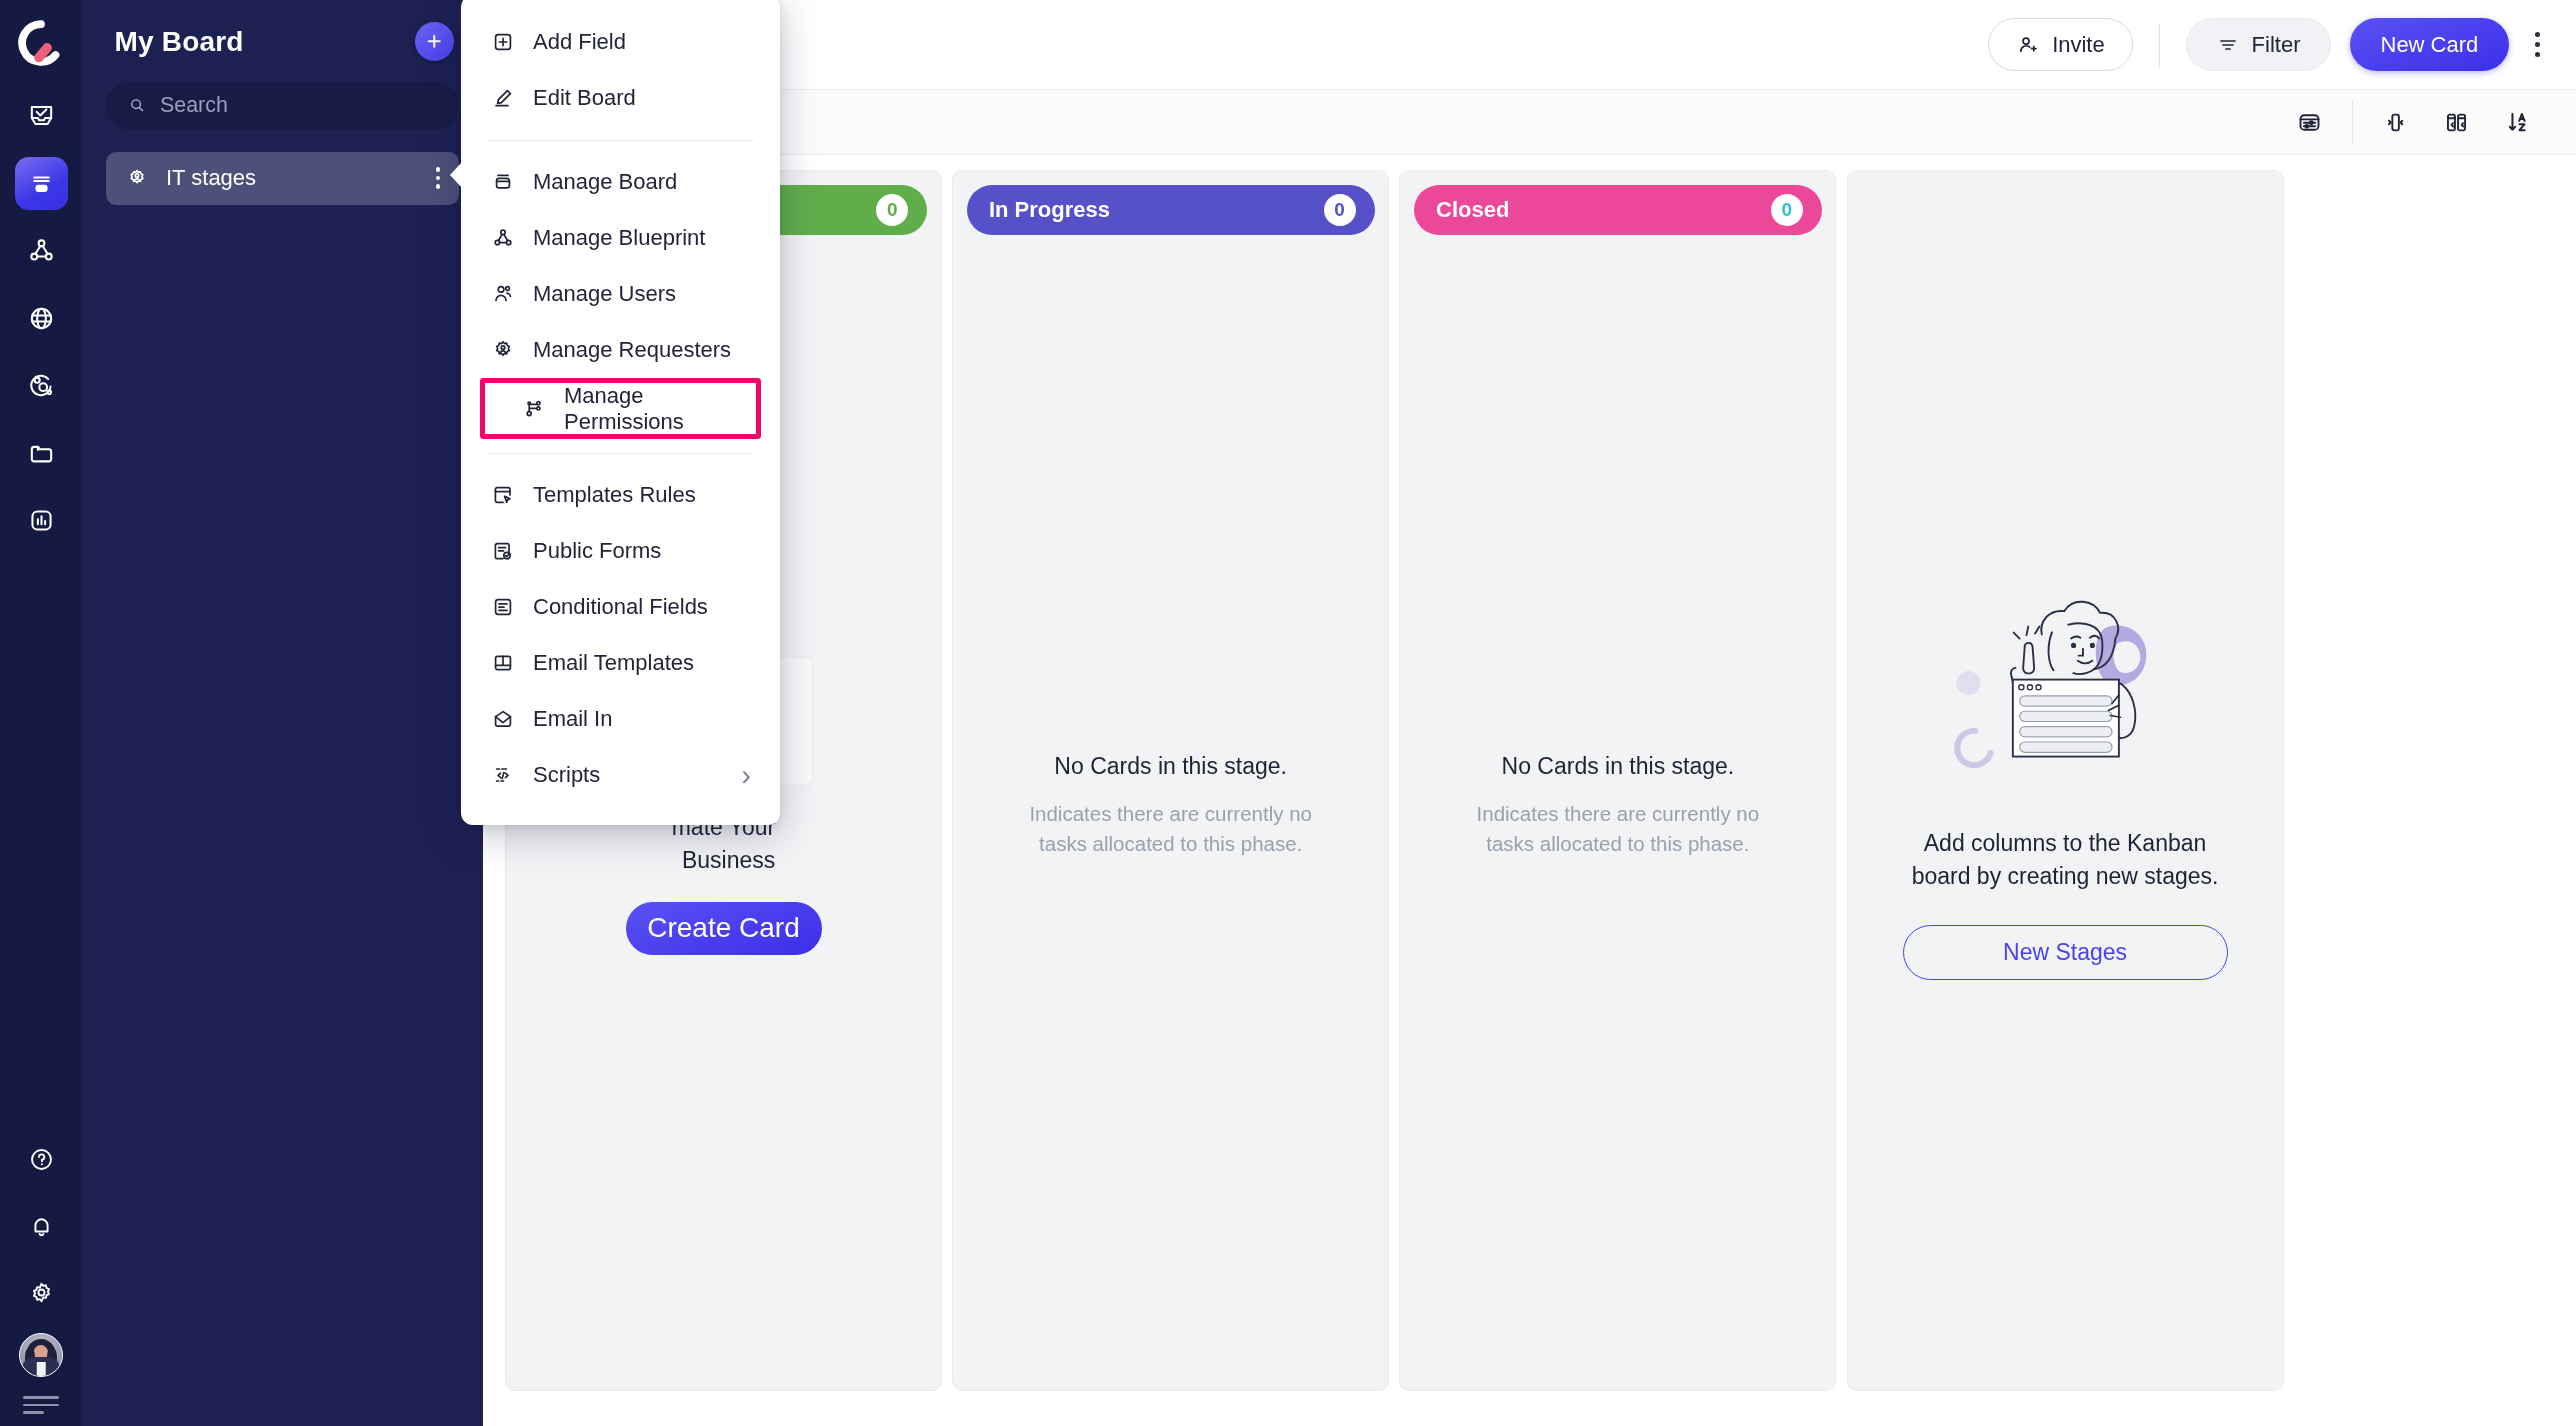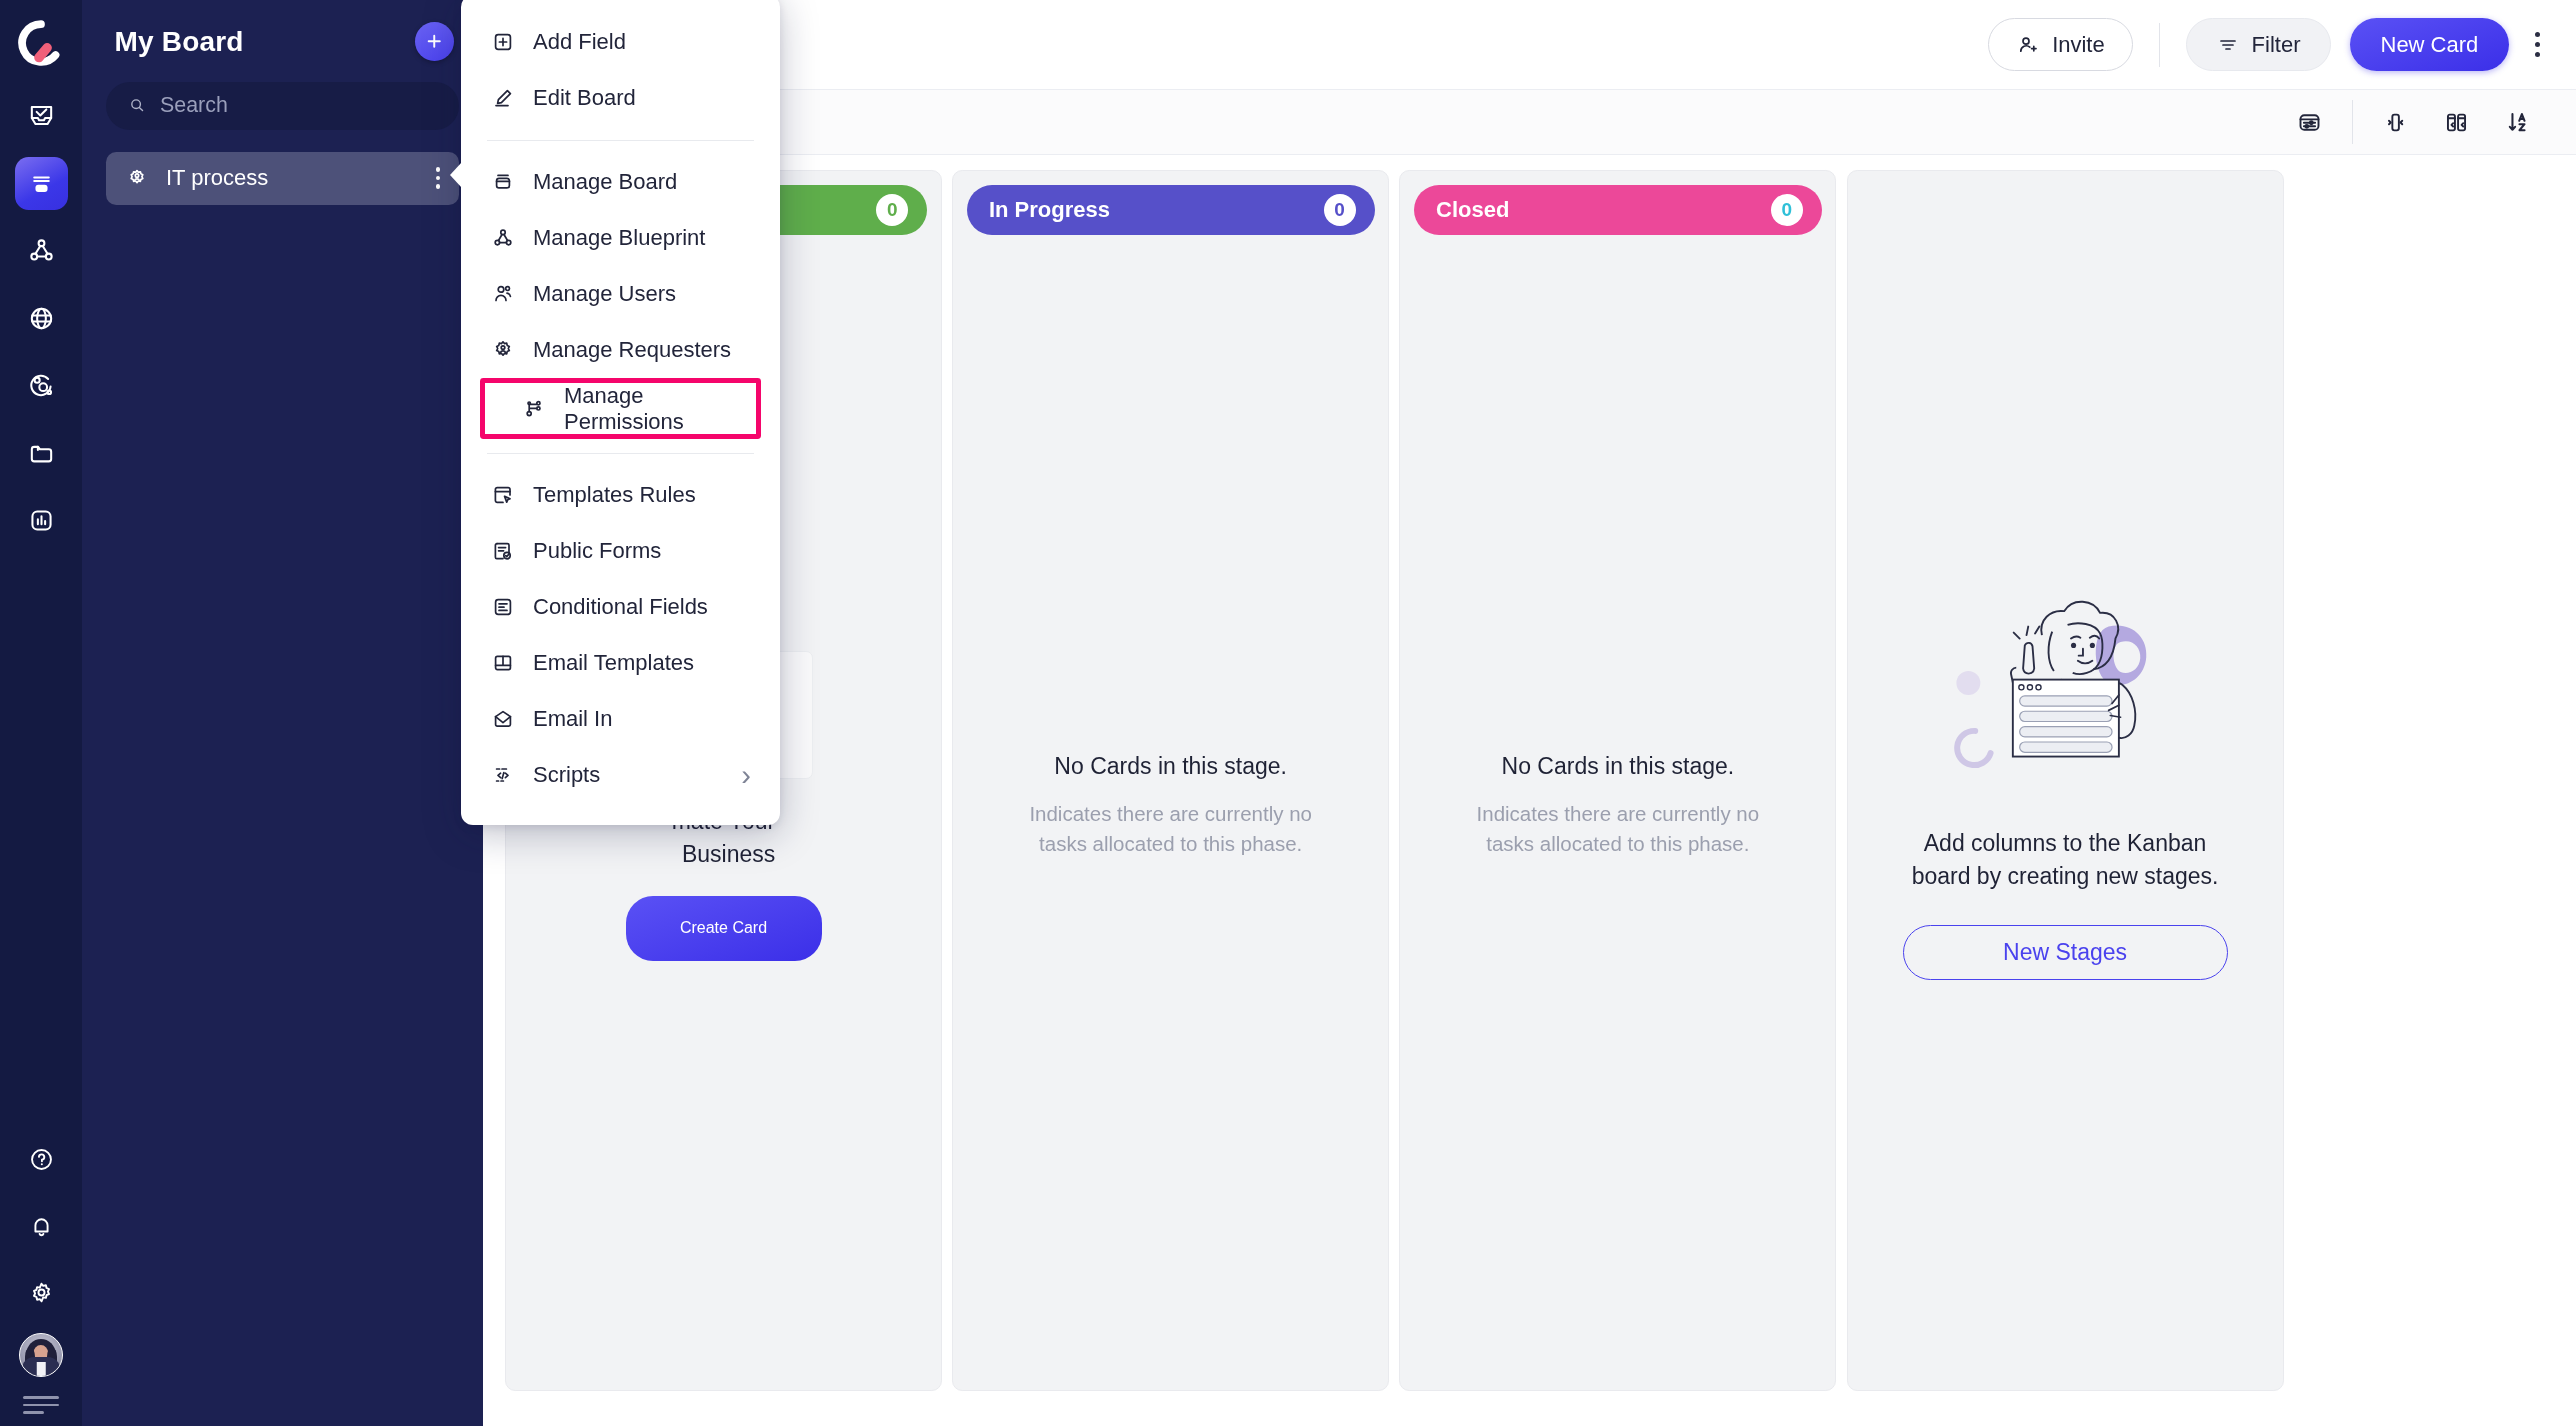--- a/index.html
+++ b/index.html
@@ -162,23 +162,23 @@
     border: 1.7px solid #4a42ee; background:#f2f3f5; color:#4a42ee;
     font-size: 23px; display:flex; align-items:center; justify-content:center;
   }
 
   
   .col1-card-art { width: 100%; display:flex; flex-direction:column; align-items:center; }
   .mini-card { width: 179px; height: 128px; background:#fafafb; border:0.9px solid #eceef1; border-radius:6.8px; }
   .mini-bar { width: 68px; height: 10.2px; border-radius:6px; background:#8b92f0; margin: 15.4px 0 0 20.5px; }
   .c1-title { font-size: 23px; color:#1f2235; text-align:right; line-height: 1.45; margin-top: 26px; }
   .btn-createcard {
-    margin-top: 24px; height: 65px; min-width: 196px; border-radius: 27px;
+    margin-top: 24px; height: 53px; min-width: 196px; border-radius: 27px;
     background: linear-gradient(160deg, #5a51f5 0%, #3b2fe8 100%);
-    color:#fff; font-size: 16px; display:flex; align-items:center; justify-content:center;
+    color:#fff; font-size: 28px; display:flex; align-items:center; justify-content:center;
   }
 
   
   .menu {
     position: absolute; left: 461px; top: -5.1px; width: 319px;
     background:#ffffff; border-radius: 12px;
     box-shadow: 0 8.5px 38px rgba(20,24,60,.26), 0 1.7px 8.5px rgba(20,24,60,.10);
     padding: 19px 0 22px 0; z-index: 50;
   }
   .menu-item {
@@ -317,21 +317,21 @@
         </svg>
       <input value="" placeholder="Search" style="">
     </div>
 
     <div class="sb-item">
       <svg width="24" height="24" viewBox="0 0 24 24">
         <path class="icon-w" d="M12 4.6l1.3 1.6 2.1-.4.5 2 1.9.9-.9 1.9.9 1.9-1.9.9-.5 2-2.1-.4L12 16.6l-1.3-1.6-2.1.4-.5-2-1.9-.9.9-1.9-.9-1.9 1.9-.9.5-2 2.1.4z"></path>
         <circle class="icon-w" cx="12" cy="9.6" r="1.7"></circle>
         <path class="icon-w" d="M9.6 14.4a2.6 2.6 0 0 1 4.8 0"></path>
       </svg>
-      <div class="sb-item-label">IT process</div>
+      <div class="sb-item-label">IT stages</div>
       <div class="sb-item-dots">
           <i></i>
           <i></i>
           <i></i>
         </div>
     </div>
   </div>
 
   <div class="main">
 

